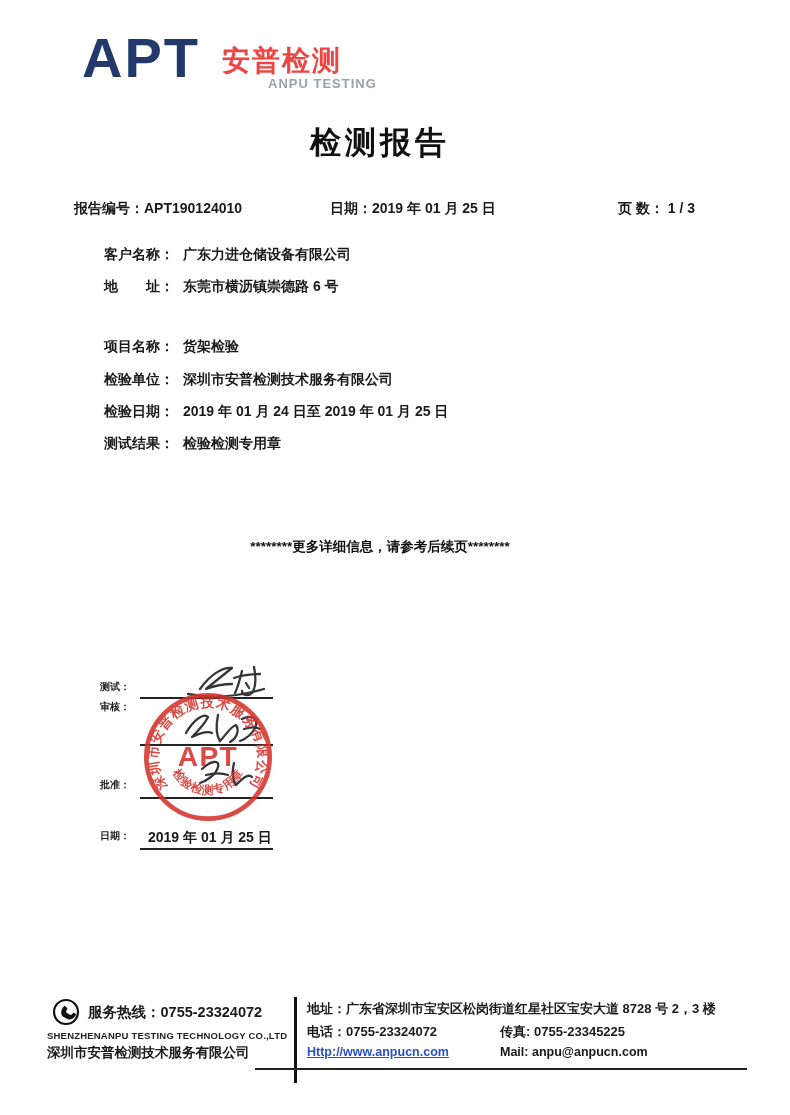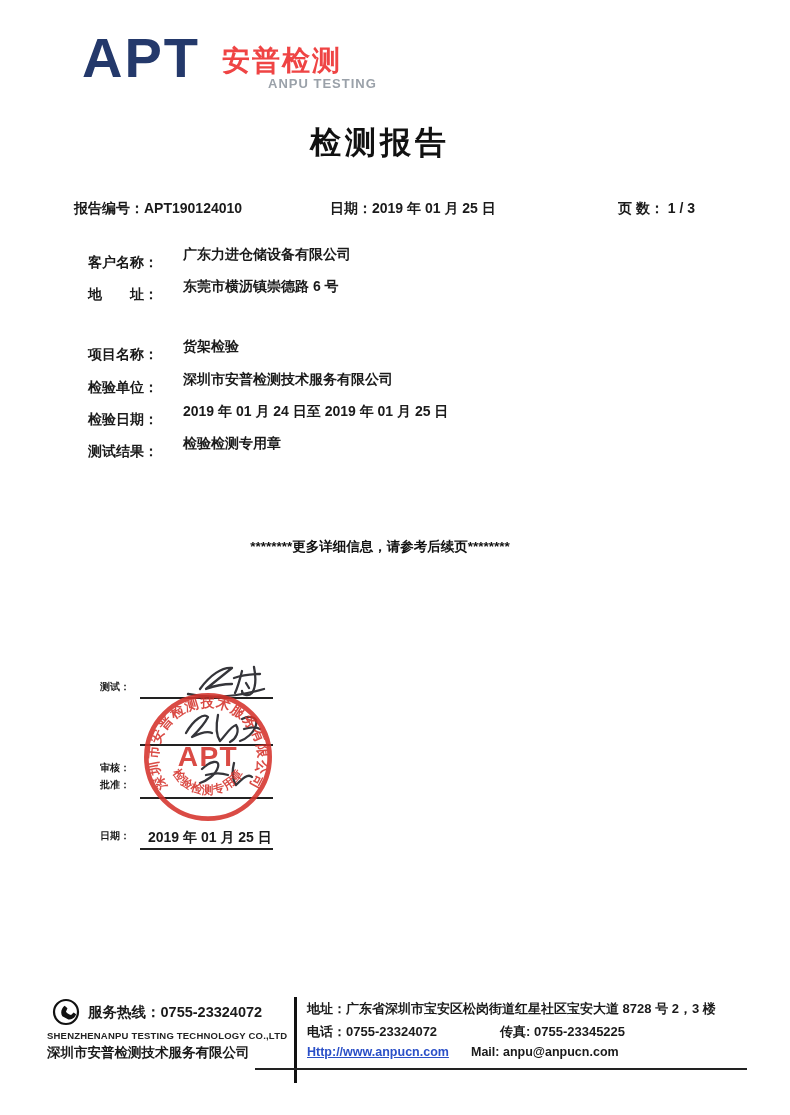--- a/index.html
+++ b/index.html
@@ -11,21 +11,21 @@
   .logo-cn{position:absolute;left:222px;top:42px;font-size:28px;font-weight:600;color:#ef4444;letter-spacing:2px;}
   .logo-en{position:absolute;left:224px;top:76px;font-size:13px;font-weight:700;color:#9aa1a9;letter-spacing:1px;margin-left:44px;}
   
   .title{position:absolute;left:0;top:122px;width:100%;text-align:center;
          font-size:31px;font-weight:700;letter-spacing:4px;color:#111;}
   
   .meta{position:absolute;top:200px;font-size:14px;font-weight:700;white-space:nowrap;}
   .m1{left:74px;} .m2{left:330px;} .m3{left:618px;}
   
   .row{position:absolute;font-size:14px;font-weight:700;white-space:nowrap;}
-  .row .lbl{position:absolute;left:0;width:95px;margin-top:8px;}
+  .row .lbl{position:absolute;left:16px;width:95px;}
   .row .val{position:absolute;left:95px;}
   
   .stars{position:absolute;left:0;top:538px;width:100%;text-align:center;
          font-size:13.5px;font-weight:700;color:#111;}
   
   .sig-lbl{position:absolute;left:100px;font-size:10px;font-weight:700;}
   .sig-line{position:absolute;left:140px;width:133px;border-top:2px solid #222;}
   .sig-date-val{position:absolute;left:148px;top:829px;font-size:14px;font-weight:700;}
   .sig-svg{position:absolute;left:150px;top:645px;z-index:2;}
   .stamp{position:absolute;left:141px;top:690px;width:134px;height:134px;z-index:3;opacity:.88;}
@@ -34,21 +34,21 @@
   .phone-ic{position:absolute;left:52px;top:998px;}
   .hotline{left:88px;top:1003px;font-size:14.5px;}
   .co-en{left:47px;top:1030px;font-size:9.5px;letter-spacing:.2px;color:#222;}
   .co-cn{left:47px;top:1044px;font-size:13.5px;}
   .vline{position:absolute;left:294px;top:997px;width:3px;height:86px;background:#111;}
   .hline{position:absolute;left:255px;top:1068px;width:492px;border-top:2px solid #222;}
   .fr1{left:307px;top:1000px;font-size:13px;}
   .fr2a{left:307px;top:1023px;font-size:13px;}
   .fr2b{left:500px;top:1023px;font-size:13px;}
   .fr3a{left:307px;top:1045px;font-size:12.5px;}
-  .fr3b{left:471px;top:1045px;font-size:12.5px;}
+  .fr3b{left:500px;top:1045px;font-size:12.5px;}
   .link{color:#2b50c8;text-decoration:underline;font-weight:700;}
 </style>
 </head>
 <body>
 
 <div class="page">
 
   <div class="logo-apt">APT</div>
   <div class="logo-cn">安普检测</div>
   <div class="logo-en">ANPU TESTING</div>
@@ -88,21 +88,21 @@
   </div>
   <div class="row" style="left:88px;top:435px;">
     <span class="lbl">测试结果：</span>
     <span class="val">检验检测专用章</span>
   </div>
 
   <div class="stars">********更多详细信息，请参考后续页********</div>
 
   <div class="sig-lbl" style="top:680px;">测试：</div>
   <div class="sig-line" style="top:697px;"></div>
-  <div class="sig-lbl" style="top:761px;">审核：</div>
+  <div class="sig-lbl" style="top:700px;">审核：</div>
   <div class="sig-line" style="top:744px;"></div>
   <div class="sig-lbl" style="top:778px;">批准：</div>
   <div class="sig-line" style="top:797px;"></div>
   <div class="sig-lbl" style="top:829px;">日期：</div>
   <div class="sig-date-val">2019 年 01 月 25 日</div>
   <div class="sig-line" style="top:848px;"></div>
 
   <svg class="sig-svg" width="160" height="170" viewBox="0 0 160 170">
     <g fill="none" stroke="#35353a" stroke-width="2.3" stroke-linecap="round" stroke-linejoin="round">
       <g>

